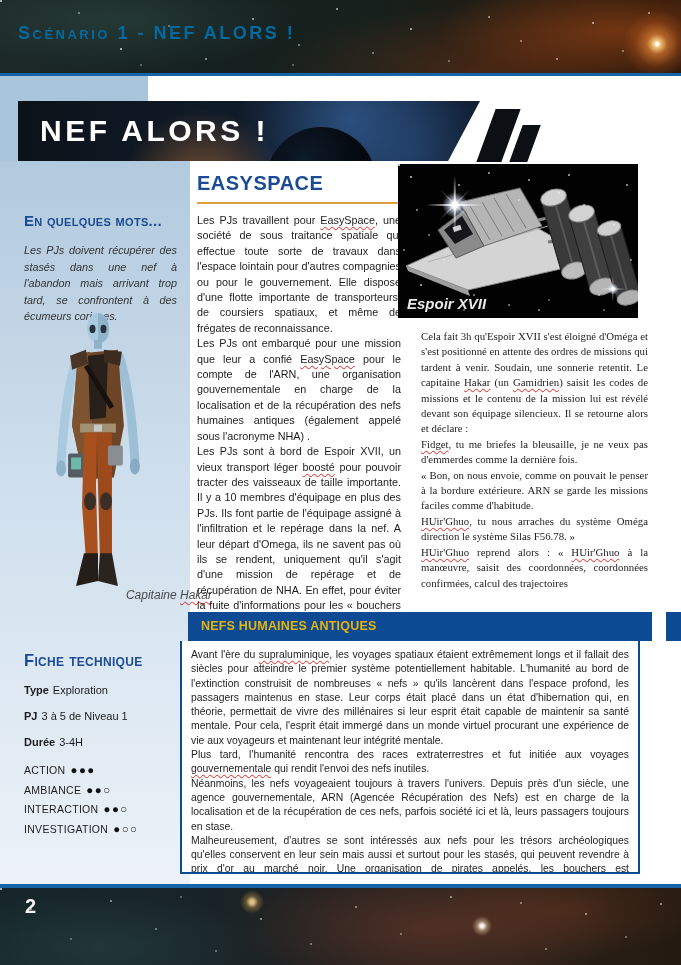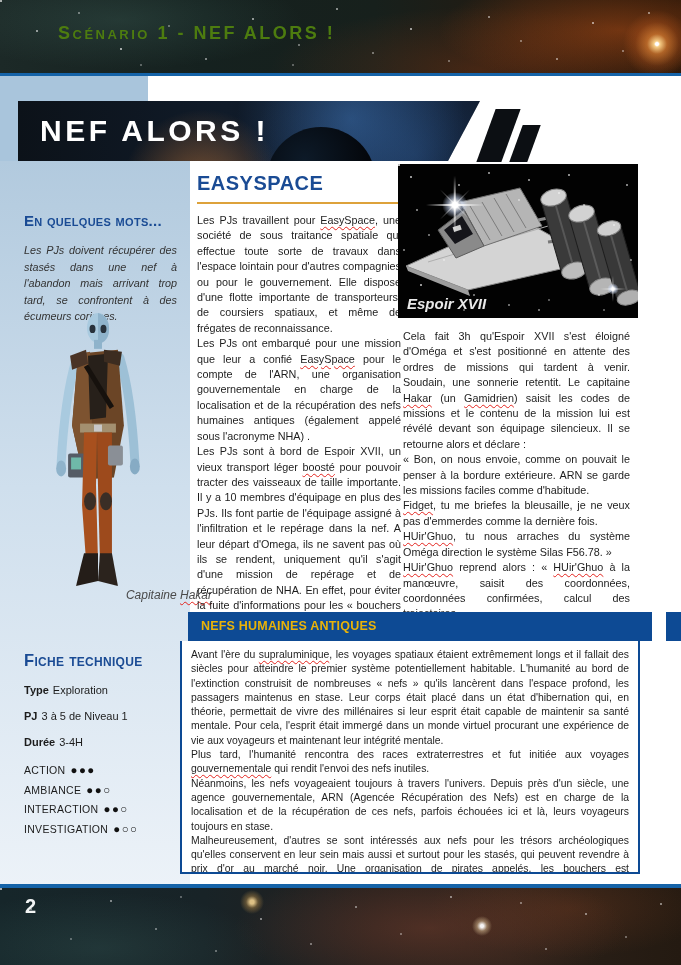--- a/index.html
+++ b/index.html
@@ -38,21 +38,21 @@
   .stars-bottom{left:0;top:0;box-shadow:
     30px 20px 0 0 rgba(255,255,255,.6), 70px 50px 0 0 rgba(255,255,255,.4),
     110px 12px 0 0 rgba(255,255,255,.6), 155px 40px 0 0 rgba(255,255,255,.5),
     215px 62px 0 0 rgba(255,255,255,.45), 260px 30px 0 0 rgba(255,255,255,.6),
     310px 55px 0 0 rgba(255,255,255,.5), 355px 18px 0 0 rgba(255,255,255,.55),
     400px 45px 0 0 rgba(255,255,255,.45), 450px 8px 0 0 rgba(255,255,255,.6),
     545px 60px 0 0 rgba(255,255,255,.5), 585px 25px 0 0 rgba(255,255,255,.6),
     625px 48px 0 0 rgba(255,255,255,.45), 660px 15px 0 0 rgba(255,255,255,.6),
     180px 8px 0 0 rgba(255,255,255,.4), 520px 14px 0 0 rgba(255,255,255,.5);}
   .kicker{left:18px;top:23px;font-variant:small-caps;font-weight:bold;font-size:18px;
-    letter-spacing:2.5px;color:#4d7c0f;margin-left:40px;}
+    letter-spacing:2.5px;color:#0369a1;}
   .rule{left:0;width:681px;background:#1563a8;}
   .rule-top{top:73px;height:3px;}
   .rule-bottom{top:884px;height:4px;}
   .page-number{left:25px;top:895px;color:#f2f4f4;font-size:20px;font-weight:bold;}
 
   
   .pale-block{left:0;top:76px;width:148px;height:85px;background:#a9c5dc;}
   .sidebar-bg{left:0;top:161px;width:190px;height:725px;
     background:linear-gradient(180deg,#b2cade 0%,#cfdfed 45%,#ecf2f8 100%);}
   .blue-head{color:#1a4b94;font-variant:small-caps;font-weight:bold;letter-spacing:.3px;}
@@ -86,21 +86,21 @@
   .slash{background:#0c0f13;transform:skewX(-20deg);}
   .slash1{left:486px;top:109px;width:25px;height:53px;}
   .slash2{left:516px;top:125px;width:18px;height:37px;}
 
   
   .col-mid{left:197px;top:172px;width:204px;height:442px;overflow:hidden;}
   .col-mid h2{margin:0;font-size:20px;font-weight:600;color:#1a4b94;letter-spacing:.5px;}
   .h2-rule{margin-top:7px;height:2px;background:#dda23b;}
   .textcol p{margin:0;font-size:10.8px;line-height:15.4px;text-align:justify;color:#1d1d1d;}
   .col-mid .textcol{margin-top:9px;}
-  .col-right{left:403px;top:329px;width:227px;height:283px;overflow:hidden;}
+  .col-right{left:421px;top:329px;width:227px;height:283px;overflow:hidden;font-family:Liberation Serif, serif;}
 
   
   .ship{left:398px;top:164px;width:240px;height:154px;background:#020202;overflow:hidden;}
   .ship-stars{left:0;top:0;width:1.5px;height:1.5px;border-radius:50%;background:rgba(255,255,255,.9);
     box-shadow:12px 12px 0 0 rgba(255,255,255,.7), 30px 70px 0 0 rgba(255,255,255,.5),
     22px 120px 0 0 rgba(255,255,255,.7), 45px 95px 0 0 rgba(255,255,255,.4),
     60px 20px 0 0 rgba(255,255,255,.6), 75px 130px 0 0 rgba(255,255,255,.5),
     90px 8px 0 0 rgba(255,255,255,.6), 110px 140px 0 0 rgba(255,255,255,.5),
     130px 15px 0 0 rgba(255,255,255,.6), 150px 135px 0 0 rgba(255,255,255,.4),
     170px 10px 0 0 rgba(255,255,255,.65), 185px 40px 0 0 rgba(255,255,255,.5),
@@ -291,34 +291,34 @@
         <ellipse cx="221" cy="63" rx="12" ry="7" fill="#cfcfcf" stroke="#8a8a8a"></ellipse>
         <ellipse cx="221" cy="135" rx="12" ry="7" fill="#b0b0b0" stroke="#8a8a8a"></ellipse>
         <line x1="221" y1="70" x2="221" y2="128" stroke="#555" stroke-width="2"></line>
       </g>
     </svg>
     <div class="ship-caption">Espoir XVII</div>
   </div>
 
   <div class="abs col-right textcol">
       <p><span>Cela fait 3h qu'Espoir XVII s'est éloigné d'Oméga et s'est positionné en attente des ordres de missions qui tardent à venir. Soudain, une sonnerie retentit. Le capitaine </span><span class="sp">Hakar</span><span> (un </span><span class="sp">Gamidrien</span><span>) saisit les codes de missions et le contenu de la mission lui est révélé devant son équipage silencieux. Il se retourne alors et déclare :</span></p>
+      <p><span class="sp">Fidget</span><span>, tu me briefes la bleusaille, je ne veux pas d'emmerdes comme la dernière fois.</span></p>
       <p><span>« Bon, on nous envoie, comme on pouvait le penser à la bordure extérieure. ARN se garde les missions faciles comme d'habitude.</span></p>
-      <p><span class="sp">Fidget</span><span>, tu me briefes la bleusaille, je ne veux pas d'emmerdes comme la dernière fois.</span></p>
       <p><span class="sp">HUir'Ghuo</span><span>, tu nous arraches du système Oméga direction le système Silas F56.78. »</span></p>
       <p><span class="sp">HUir'Ghuo</span><span> reprend alors : « </span><span class="sp">HUir'Ghuo</span><span> à la manœuvre, saisit des coordonnées, coordonnées confirmées, calcul des trajectoires</span></p>
     </div>
 
   <div class="abs nha-banner">
     <span>NEFS HUMAINES ANTIQUES</span>
   </div>
   <div class="abs nha-accent"></div>
   <div class="abs nha-box">
       <p><span>Avant l'ère du </span><span class="sp">supraluminique</span><span>, les voyages spatiaux étaient extrêmement longs et il fallait des siècles pour atteindre le premier système potentiellement habitable. L'humanité au bord de l'extinction construisit de nombreuses « nefs » qu'ils lancèrent dans l'espace profond, les passagers maintenus en stase. Leur corps était placé dans un état d'hibernation qui, en théorie, permettait de vivre des millénaires si leur esprit était capable de maintenir sa santé mentale. Pour cela, l'esprit était immergé dans un monde virtuel procurant une expérience de vie aux voyageurs et maintenant leur intégrité mentale.</span></p>
       <p><span>Plus tard, l'humanité rencontra des races extraterrestres et fut initiée aux voyages </span><span class="sp">gouvernementale</span><span> qui rendit l'envoi des nefs inutiles.</span></p>
-      <p><span>Néanmoins, les nefs voyageaient toujours à travers l'univers. Depuis près d'un siècle, une agence gouvernementale, ARN (Agencée Récupération des Nefs) est en charge de la localisation et de la récupération de ces nefs, parfois échouées ici et là, leurs voyageurs toujours en stase.</span></p>
+      <p><span>Néanmoins, les nefs voyageaient toujours à travers l'univers. Depuis près d'un siècle, une agence gouvernementale, ARN (Agencée Récupération des Nefs) est en charge de la localisation et de la récupération de ces nefs, parfois société ici et là, leurs passagers toujours en stase.</span></p>
       <p><span>Malheureusement, d'autres se sont intéressés aux nefs pour les trésors archéologiques qu'elles conservent en leur sein mais aussi et surtout pour les stasés, qui peuvent revendre à prix d'or au marché noir. Une organisation de pirates appelés, les bouchers est particulièrement connus pour s'intéresser aux nefs et s'opposent très régulièrement avec l'ARN.</span></p>
     </div>
 
   <div class="abs rule rule-bottom"></div>
   <div class="abs space-bottom">
     <div class="stars stars-bottom"></div>
   </div>
   <div class="abs page-number">2</div>
 
 </div>

